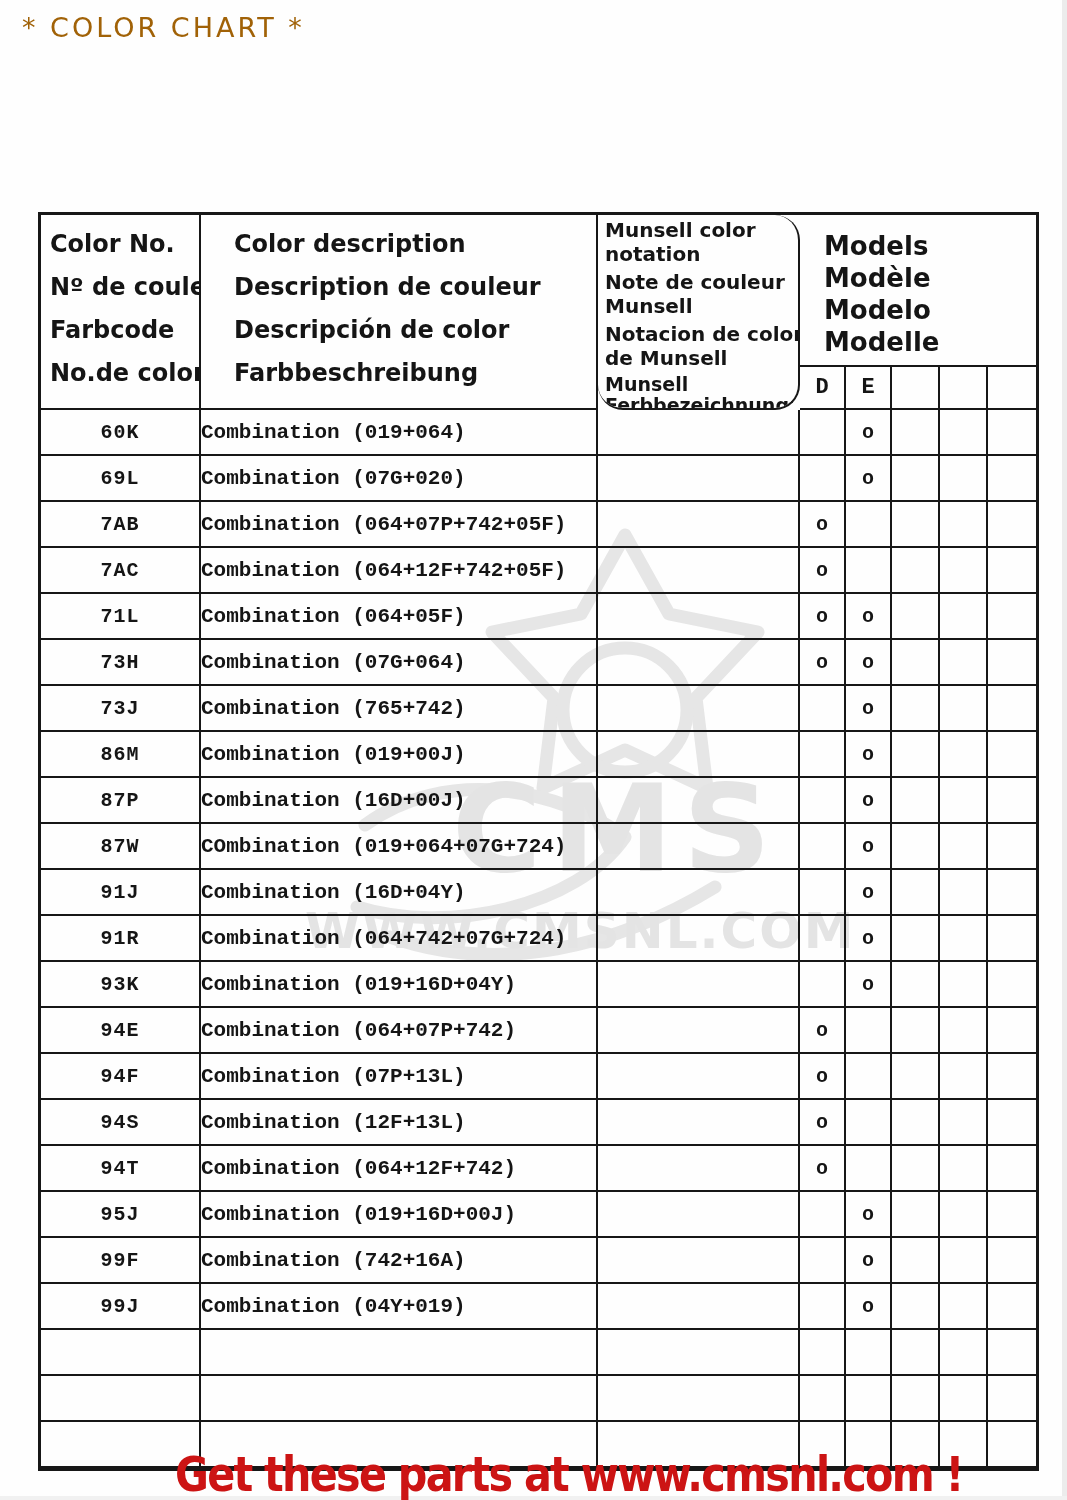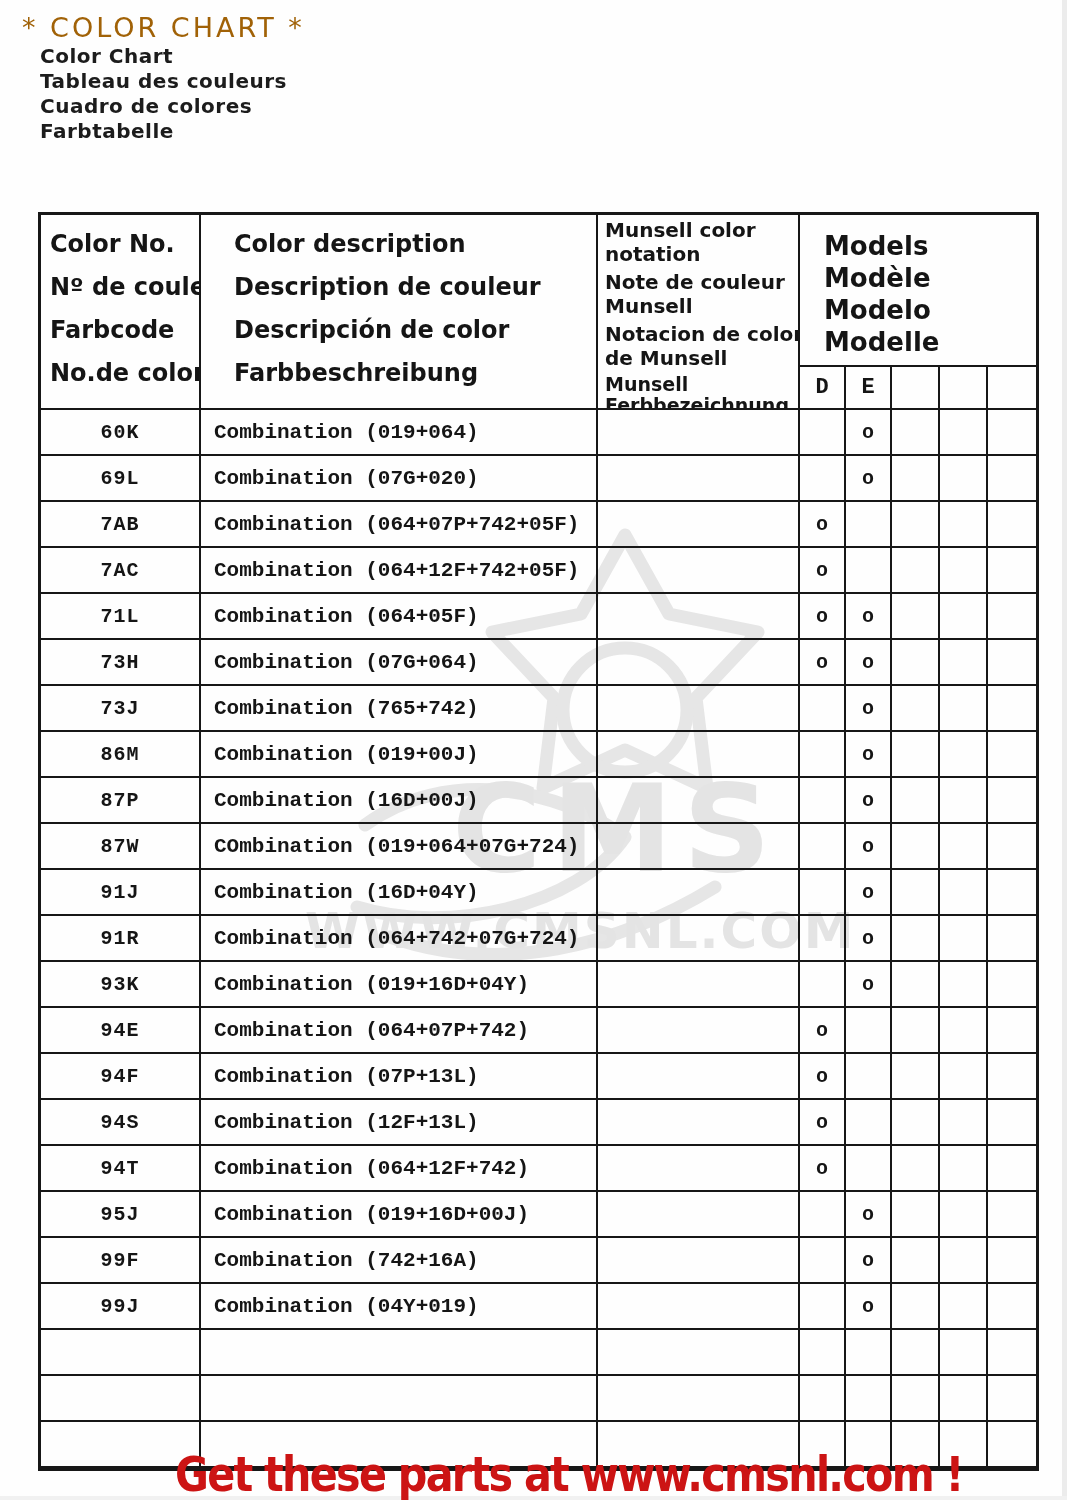--- a/index.html
+++ b/index.html
@@ -38,40 +38,40 @@
     grid-template-rows:152px 43px;
     grid-auto-rows:46px;
     border:3px solid #171717;
     z-index:2;
   }
   .cell { border-right:2px solid #171717; border-bottom:2px solid #171717; color:#151515; overflow:hidden; }
   .cell.last { border-right:none; }
 
   .h-colno  { grid-column:1; grid-row:1/3; padding:8px 0 0 9px; }
   .h-desc   { grid-column:2; grid-row:1/3; padding:8px 0 0 33px; }
-  .h-munsell{ grid-column:3; grid-row:1/3; padding:3px 0 0 7px; }
+  .h-munsell{ grid-column:3; grid-row:1/3; padding:3px 0 0 7px;border-radius:25px; }
   .h-models { grid-column:4/9; grid-row:1; padding:15px 0 0 24px; }
   .hl { display:block; font-weight:bold; font-size:24px; line-height:43px; white-space:nowrap; }
   .h-models .hl { line-height:32px; font-size:26px; }
   .mun { display:block; font-weight:bold; font-size:20px; line-height:24px; white-space:nowrap; }
   .mun.g { margin-top:4px; }
   .mun.sm { font-size:19px; line-height:21px; }
   .h-modelcol {
     grid-row:2; display:flex; align-items:center; justify-content:center;
     font-family:"Liberation Mono", monospace; font-weight:bold; font-size:22px;
   }
   .mc1{grid-column:4} .mc2{grid-column:5} .mc3{grid-column:6} .mc4{grid-column:7} .mc5{grid-column:8}
 
   .trow { display:contents; }
   .c-no {
     display:flex; align-items:center; justify-content:center;
     font-family:"Liberation Mono", monospace; font-weight:bold; font-size:20px; letter-spacing:1px;
   }
   .c-desc {
-    display:flex; align-items:center; padding-left:13px;
+    display:flex; align-items:center; padding-left:0;
     font-family:"Liberation Mono", monospace; font-weight:bold; font-size:21px; white-space:nowrap;
   }
   .c-mark {
     display:flex; align-items:center; justify-content:center;
     font-family:"Liberation Mono", monospace; font-weight:bold; font-size:20px;
   }
 
   
   .footer {
     position:absolute; left:175px; top:1446px; z-index:5;
@@ -89,26 +89,20 @@
       <polygon points="330,30 374,109 463,127 401,193 412,283 330,245 248,283 259,193 197,127 286,109"></polygon>
       <circle cx="330" cy="205" r="62"></circle>
       <path d="M70,320 C150,262 262,282 330,332 C282,402 152,430 62,402"></path>
       <path d="M95,432 C205,470 322,442 420,382"></path>
     </g>
   </svg>
   <div class="wm wm-logo">CMS</div>
   <div class="wm wm-site">WWW.CMSNL.COM</div>
 
   <div class="main-title" style="color: #a16207;">* COLOR CHART *</div>
-  <div class="subtitles">
-    <div>Color Chart</div>
-    <div>Tableau des couleurs</div>
-    <div>Cuadro de colores</div>
-    <div>Farbtabelle</div>
-  </div>
 
   <div class="ctable">
 
     <div class="cell h-colno">
       <span class="hl">Color No.</span>
       <span class="hl">Nº de couleur</span>
       <span class="hl">Farbcode</span>
       <span class="hl">No.de color</span>
     </div>
 

